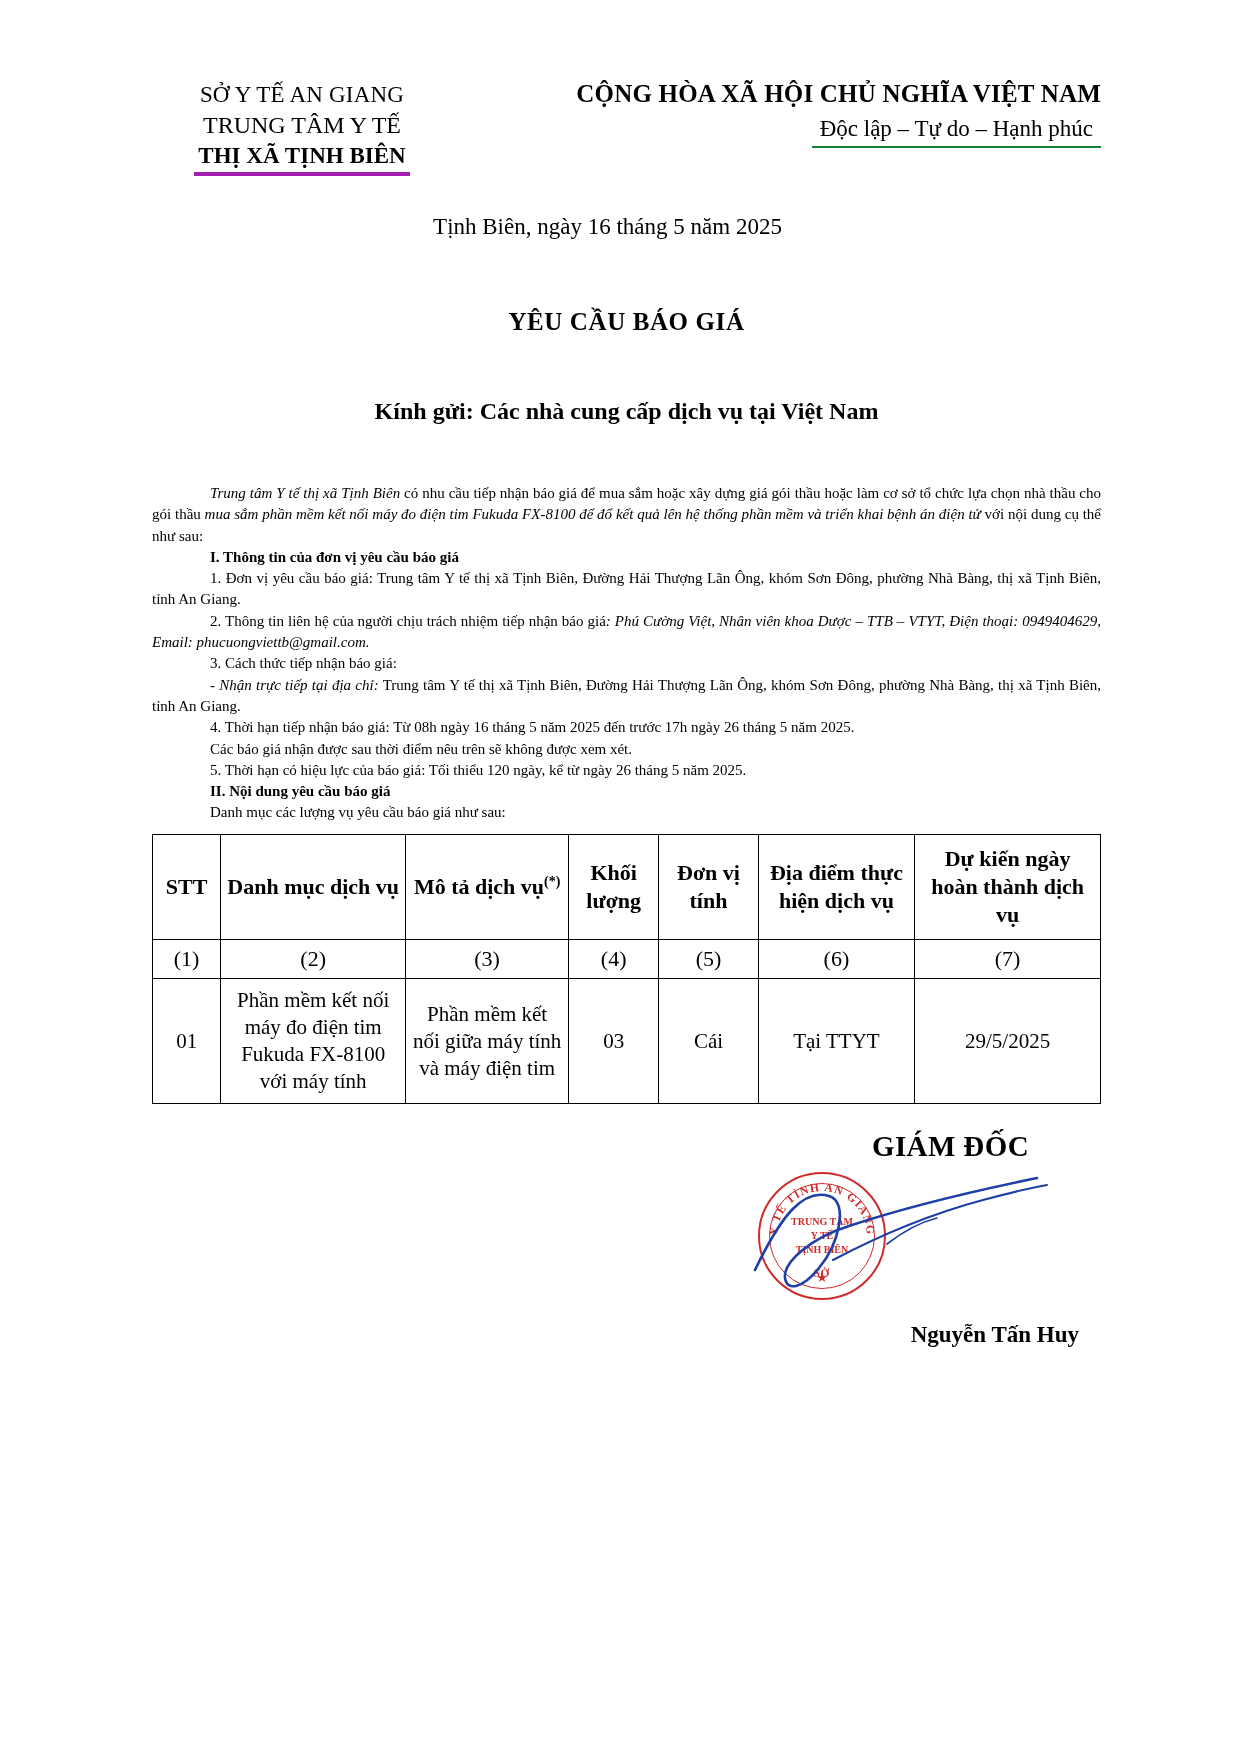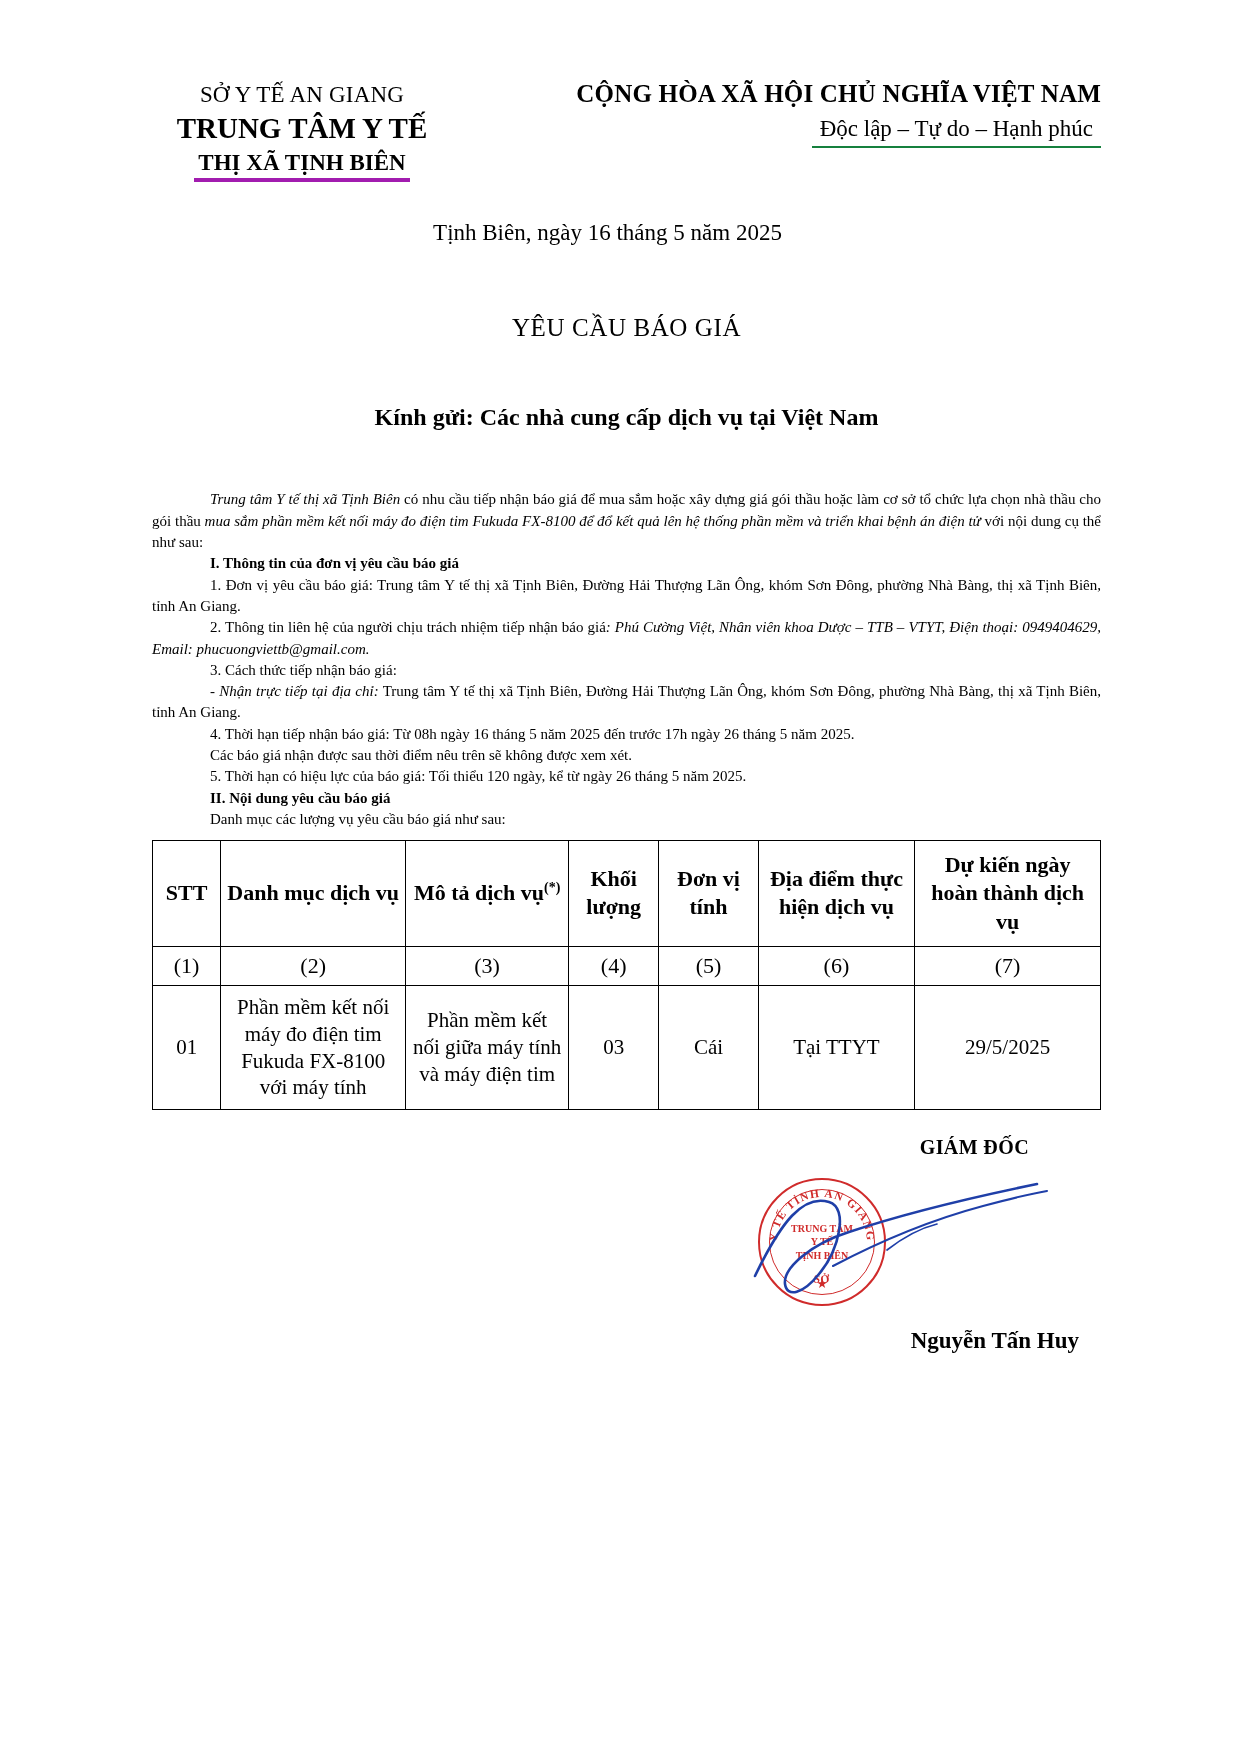--- a/index.html
+++ b/index.html
@@ -12,32 +12,32 @@
     overflow:hidden;
   }
   .page { padding:78px 140px 0 152px; box-sizing:border-box; width:1241px; }
 
   
   .hdr { display:flex; align-items:flex-start; }
   .hdr-left { width:300px; text-align:center; padding-top:2px; }
   .hdr-right { flex:1; text-align:right; }
 
   .org1 { font-size:23px; letter-spacing:.2px; line-height:1.30; }
-  .org2 { font-size:29px; font-weight:bold; line-height:1.30;text-align:center; }
+  .org2 { font-size:24px; font-weight:normal; line-height:1.30;text-align:center; }
   .org3 { font-size:23px; font-weight:bold; line-height:1.30; display:inline-block;
           border-bottom:4px solid #a21caf; padding:0 4px 1px 4px; }
 
   .nation { font-size:25px; font-weight:bold; letter-spacing:.2px; line-height:1.30; }
   .motto  { font-size:23px; font-weight:normal; line-height:1.34; display:inline-block;
             border-bottom:2px solid #15803d; padding:0 8px 2px 8px; margin-top:3px; }
 
   .dateline { text-align:center; font-size:23px; margin:38px 38px 0 0; font-style:normal; }
 
   
-  .doc-title { text-align:center; font-size:25px; font-weight:normal; letter-spacing:.6px; margin-top:68px; }
+  .doc-title { text-align:center; font-size:25px; font-weight:bold; letter-spacing:.6px; margin-top:68px; }
   .addressee { text-align:center; font-size:24px; font-weight:bold; margin-top:62px; }
 
   
   .body { margin-top:58px; font-size:15px; line-height:1.42; text-align:justify; }
   .p { text-indent:58px; }
   .it { font-style:italic; }
   .heading { text-indent:58px; font-weight:bold; }
 
   
   table.svc { border-collapse:collapse; width:100%; margin-top:10px; table-layout:fixed; }
@@ -49,21 +49,21 @@
   table.svc td.num { font-size:22px; padding:5px 3px; }
   table.svc td.cell { padding:8px 5px; }
   td.loc { vertical-align:top; padding-top:10px; }
   sup.star { font-size:14px; vertical-align:super; }
 
   .c1{width:7.2%}.c2{width:19.5%}.c3{width:17.2%}.c4{width:9.5%}
   .c5{width:10.5%}.c6{width:16.5%}.c7{width:19.6%}
 
   
   .sig { margin-top:26px; position:relative; height:230px; }
-  .sig-title { position:absolute; right:72px; top:0; font-size:20px; font-weight:bold; letter-spacing:.4px; }
+  .sig-title { position:absolute; right:72px; top:0; font-size:29px; font-weight:bold; letter-spacing:.4px; }
   .sig-name  { position:absolute; right:22px; top:192px; font-size:23px; font-weight:bold; }
 
   .seal { position:absolute; left:606px; top:42px; width:128px; height:128px; }
   .seal .ring-out, .seal .ring-in {
     position:absolute; border-radius:50%; border:2.5px solid #d02b2b; box-sizing:border-box;
   }
   .seal .ring-out { left:0; top:0; width:128px; height:128px; }
   .seal .ring-in  { left:11px; top:11px; width:106px; height:106px; border-width:1.5px; }
   .seal-core { position:absolute; left:0; top:0; width:128px; height:128px;
                display:flex; flex-direction:column; align-items:center; justify-content:center;

